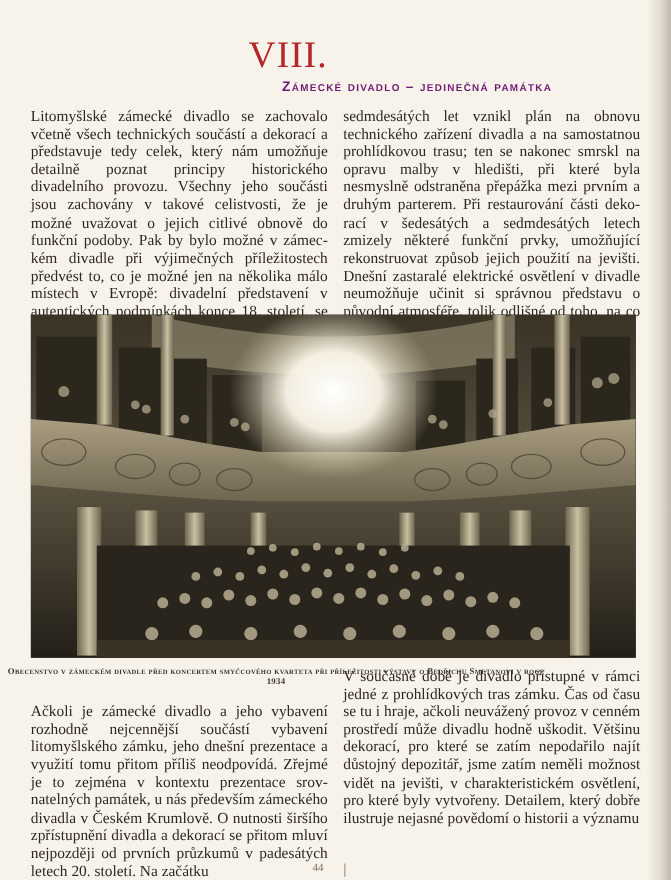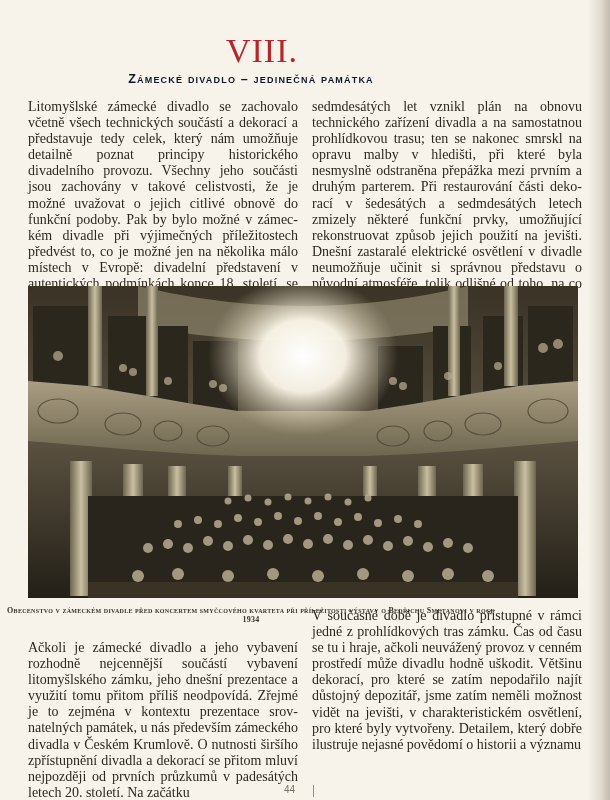--- a/index.html
+++ b/index.html
@@ -11,23 +11,23 @@
   }
   .page-shade {
     position:absolute; right:0; top:0; width:22px; height:800px;
     background:linear-gradient(to right, rgba(0,0,0,0) 0%, rgba(120,105,80,0.18) 60%, rgba(90,80,60,0.35) 100%);
   }
   .chapter-num {
     position:absolute; left:0; width:524px; top:32px; text-align:center;
     font-family:"Liberation Serif", serif; font-size:34px; color:#b3262a; letter-spacing:1px;
   }
   .chapter-title {
-    position:absolute; left:0; width:502px; top:72px; text-align:center;
+    position:absolute; left:0; width:502px; top:72px; text-align:right;
     font-family:"Liberation Sans", sans-serif; font-size:12.5px; font-weight:bold;
-    letter-spacing:1.2px; color:#0f172a; font-variant:small-caps;
+    letter-spacing:1.2px; color:#701a75; font-variant:small-caps;
   }
   .col {
     position:absolute; width:270px;
     font-family:"Liberation Serif", serif; font-size:14px; line-height:16.1px;
     text-align:justify; hyphens:manual; color:#2e2720;
   }
   .col p { margin:0; }
   .col-tl { left:28px; top:99px; }
   .col-tr { left:312px; top:99px; }
   .col-bl { left:28px; top:640px; }
@@ -37,21 +37,21 @@
     position:absolute; left:28px; top:286px; width:550px; height:312px;
     background:#1d1a14; overflow:hidden;
   }
   .photo svg { display:block; }
   .caption {
     position:absolute; left:0; width:502px; top:606px; text-align:center;
     font-family:Liberation Serif, serif; font-size:8px; font-weight:bold;
     letter-spacing:0.3px; color:#3a3128; font-variant:small-caps;
   }
   .page-num {
-    position:absolute; left:284px; top:784px; font-family:Liberation Sans, sans-serif;
+    position:absolute; left:284px; top:784px; font-family:Liberation Serif, serif;
     font-size:10px; color:#7a7060;
   }
   .page-mark {
     position:absolute; left:313px; top:785px; width:1px; height:12px; background:#9a9080;
   }
 </style>
 </head>
 <body>
 
 <div class="page-shade"></div>

